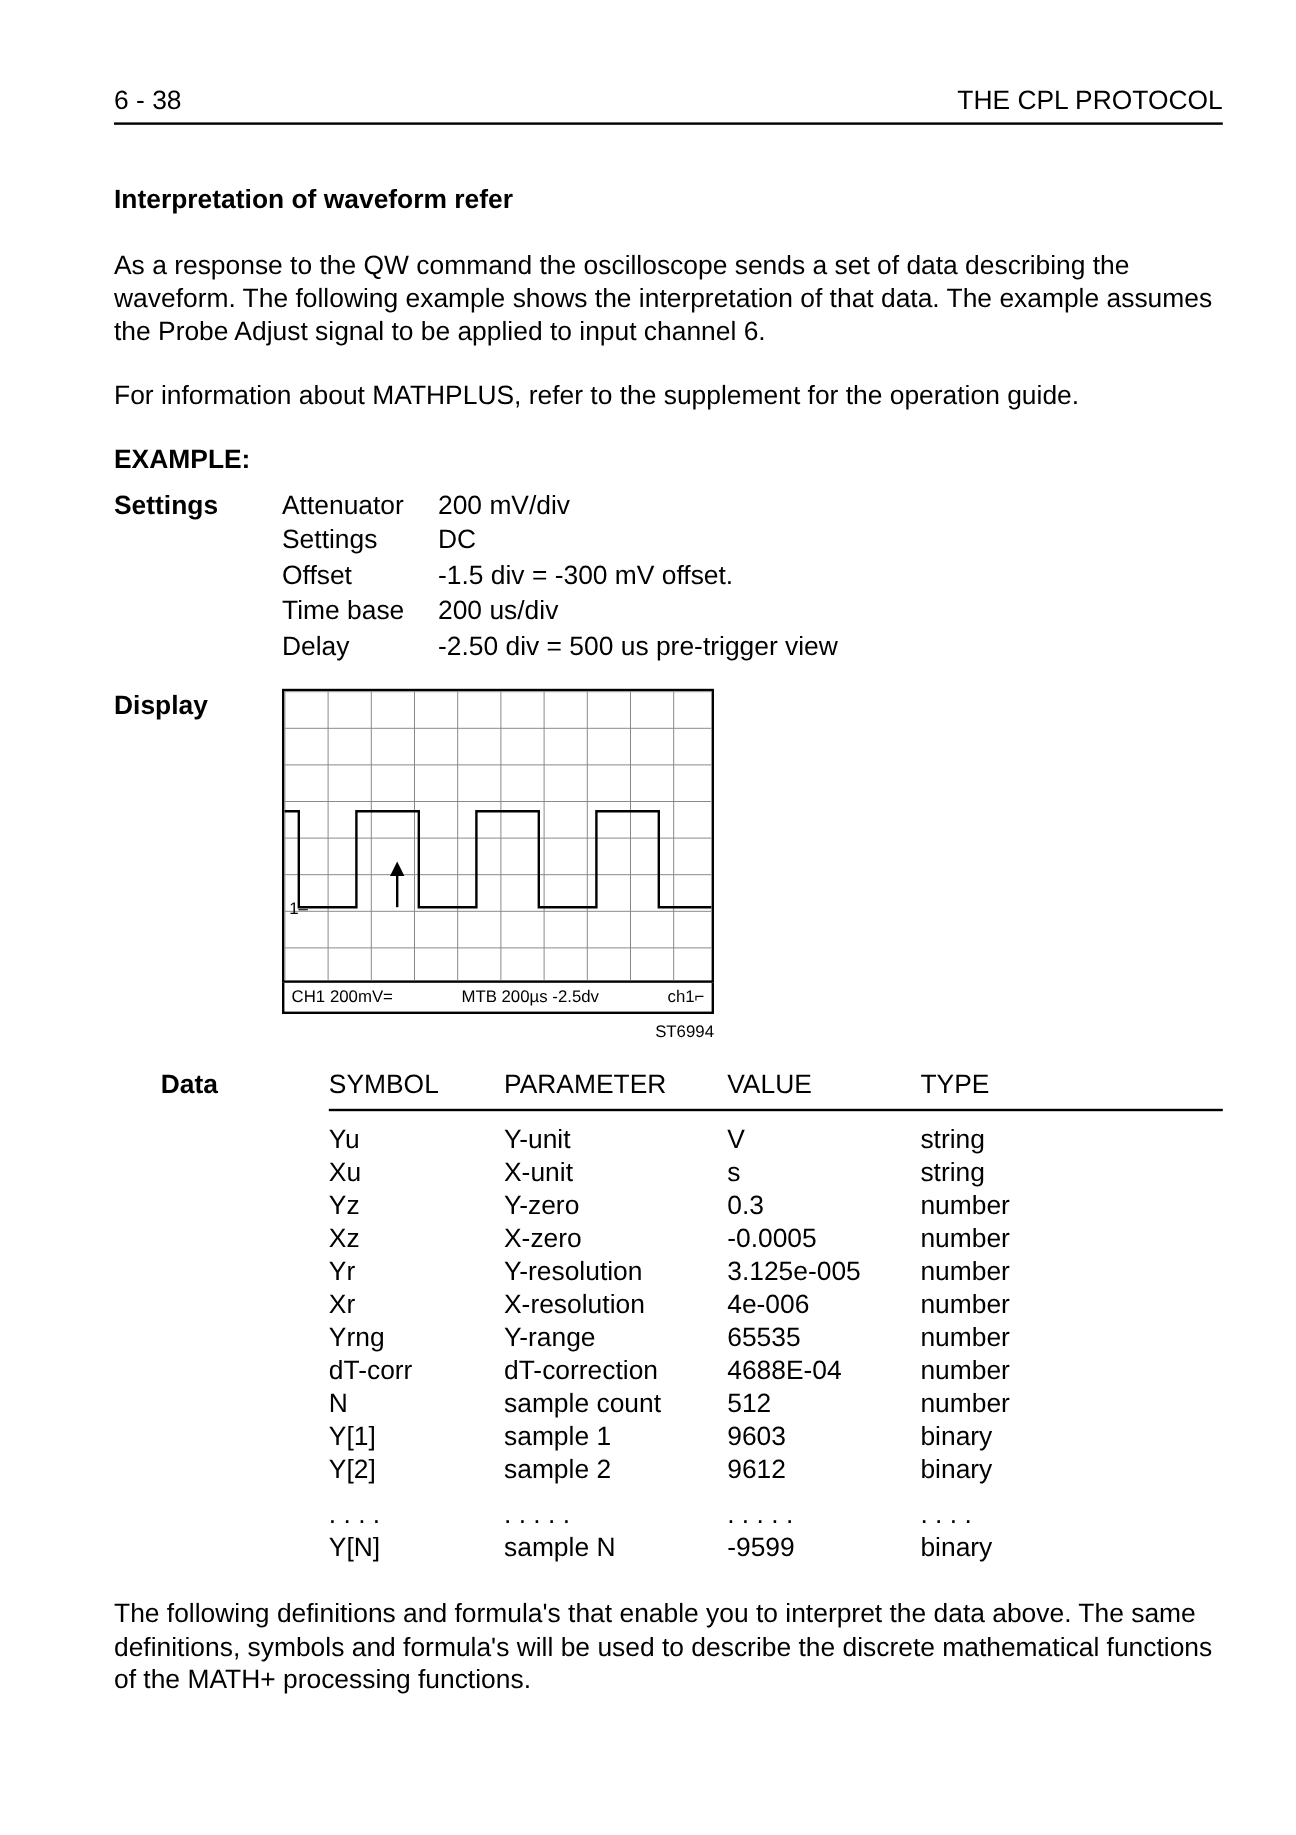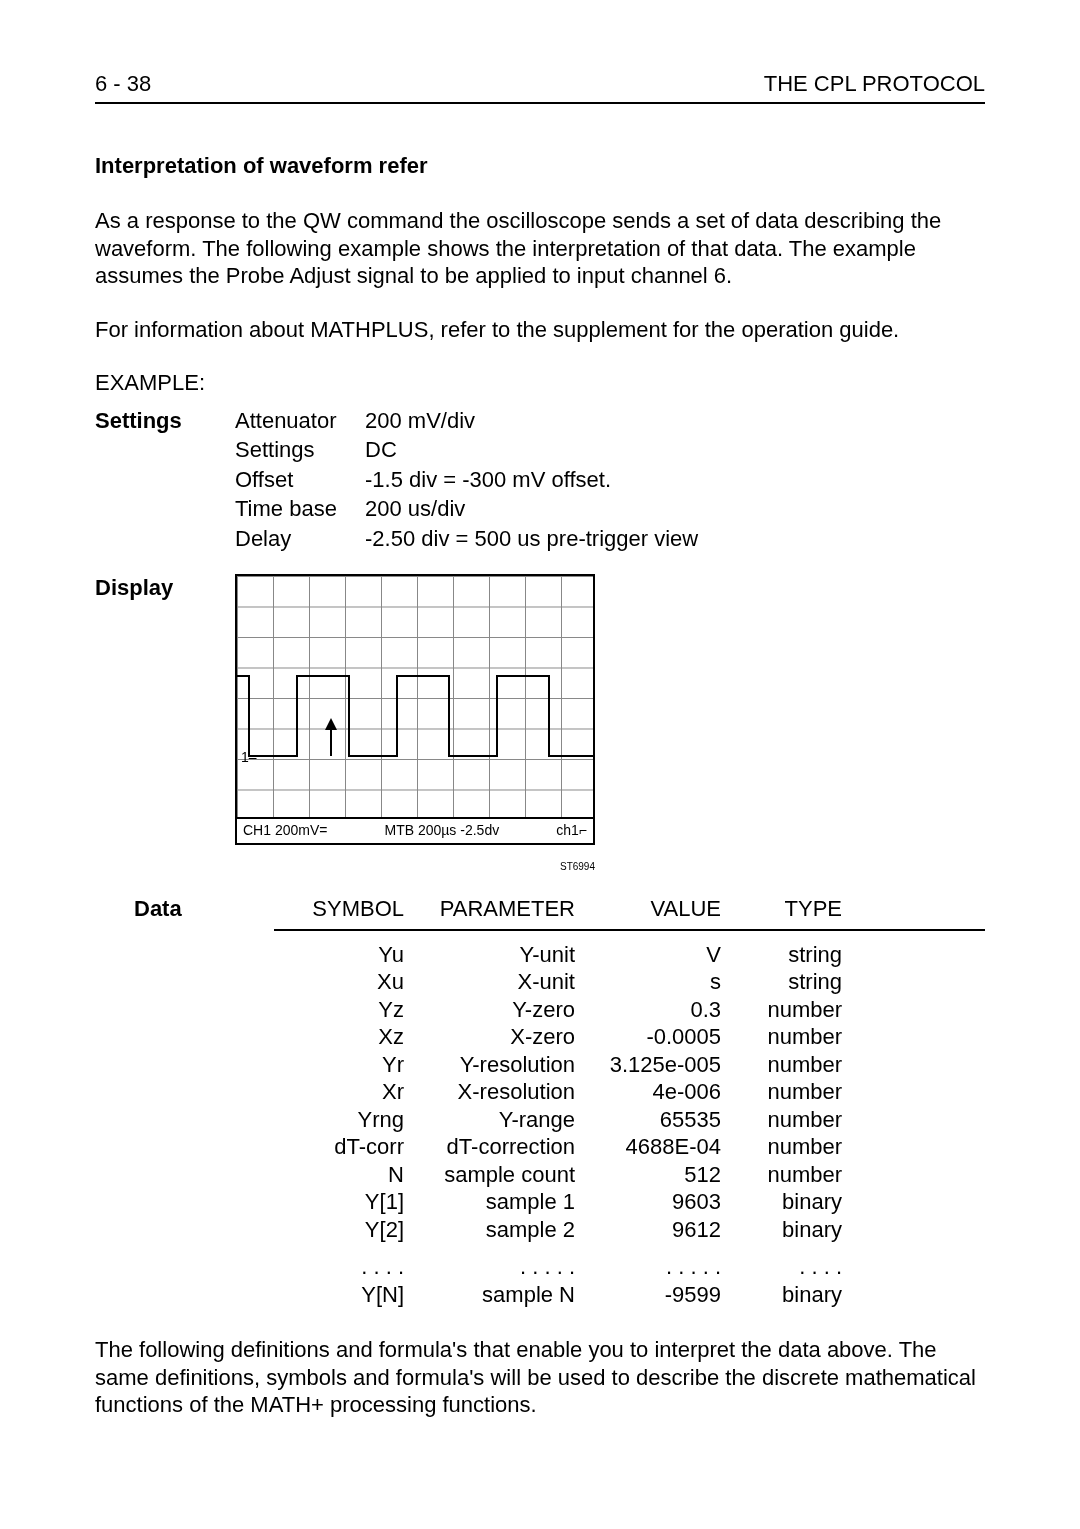--- a/index.html
+++ b/index.html
@@ -6,21 +6,21 @@
     margin: 0;
     padding: 0;
     background: #fff;
     font-family: Arial, Helvetica, sans-serif;
     color: #000;
   }
   .page {
     width: 1080px;
     height: 1529px;
     box-sizing: border-box;
-    padding: 70px 95px 60px 95px;
+    padding: 70px 61px 60px 95px;
     position: relative;
     font-size: 22px;
     line-height: 1.25;
   }
   .header {
     display: flex;
     justify-content: space-between;
     align-items: baseline;
     border-bottom: 2px solid #000;
     padding-bottom: 4px;
@@ -28,21 +28,21 @@
     font-size: 22px;
   }
   .section-title {
     font-weight: bold;
     margin-bottom: 28px;
   }
   .para {
     margin-bottom: 26px;
   }
   .example-label {
-    font-weight: normal;
+    font-weight: bold;
     margin-bottom: 10px;
   }
   .settings-row, .display-row, .data-row {
     display: flex;
     align-items: flex-start;
   }
   .side-label {
     width: 140px;
     flex: 0 0 140px;
     font-weight: bold;
@@ -102,33 +102,32 @@
   .scope-readout {
     display: flex;
     justify-content: space-between;
     font-size: 14px;
     border: 2px solid #000;
     border-top: none;
     padding: 3px 6px;
     text-align: center;
   }
   .scope-id {
-    font-size: 10px;
+    font-size: 14px;
     text-align: right;
-    margin-top: 16px;
+    margin-top: 6px;
   }
   .data-row { margin-top: 22px; margin-left: 39px; }
   .data-table {
     flex: 1;
   }
   .data-head, .data-line {
     display: grid;
     grid-template-columns: 130px 170px 145px 120px;
-    column-gap: 1px;
-    text-align: right;
+    column-gap: 16px;
   }
   .data-head { margin-bottom: 4px; }
   .data-rule {
     border: none;
     border-top: 2px solid #000;
     margin: 6px 0 10px 0;
   }
   .footer-para { margin-top: 28px; }
 </style>
 </head>

